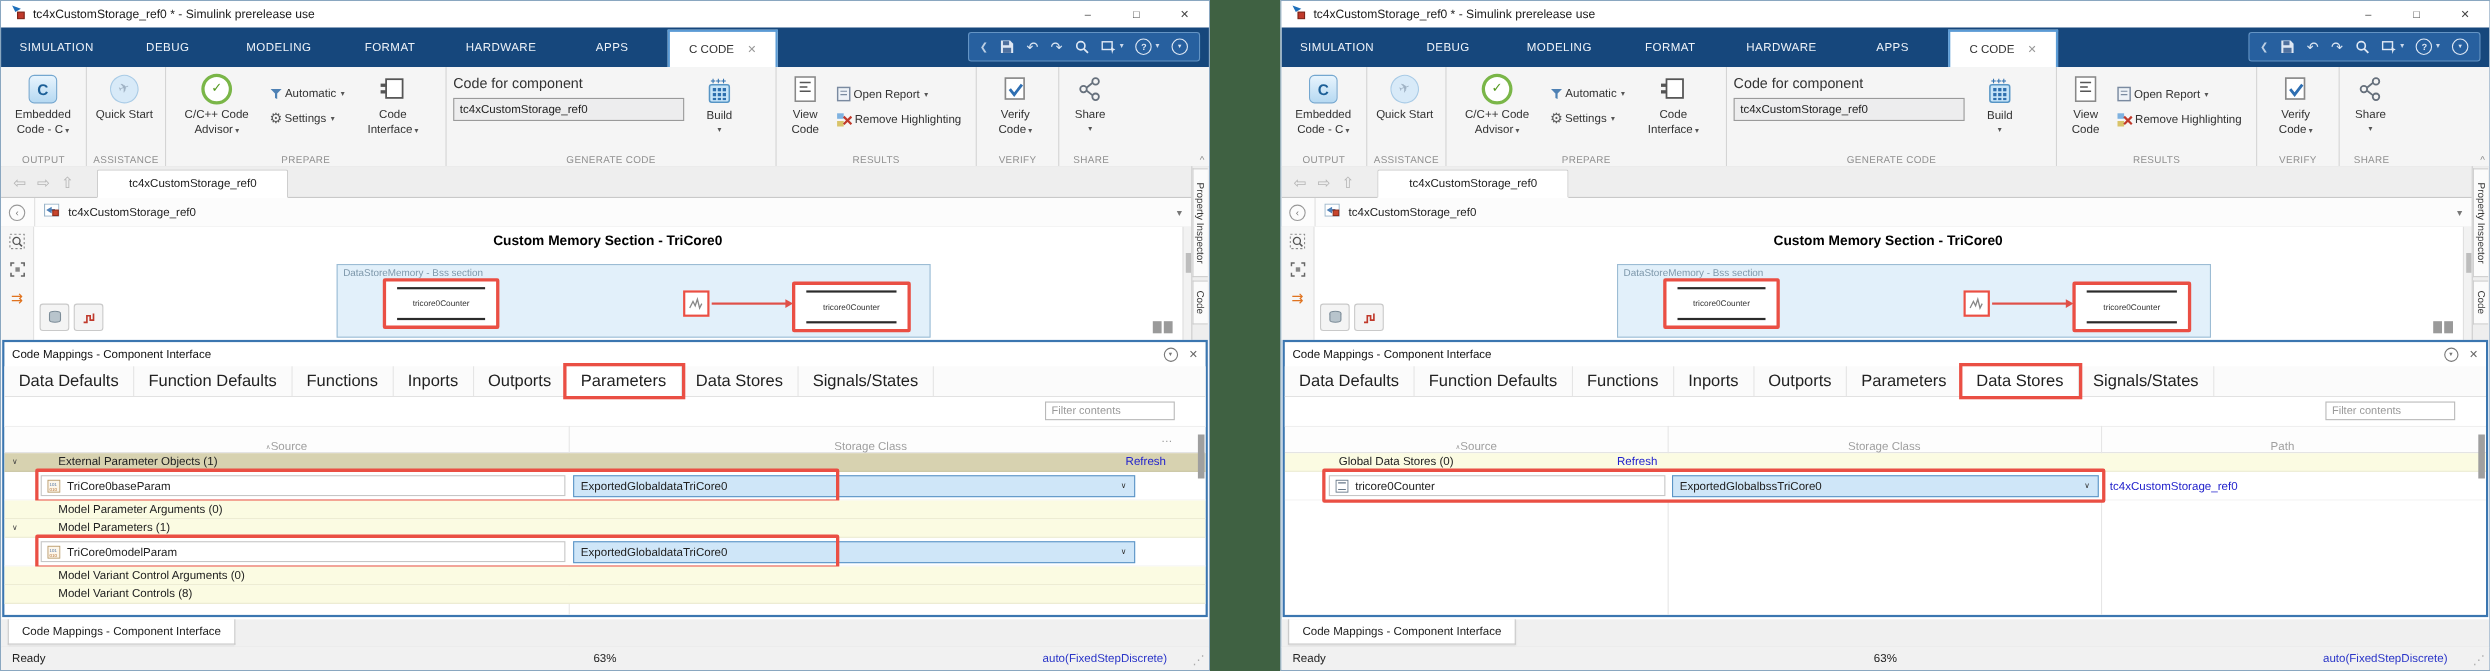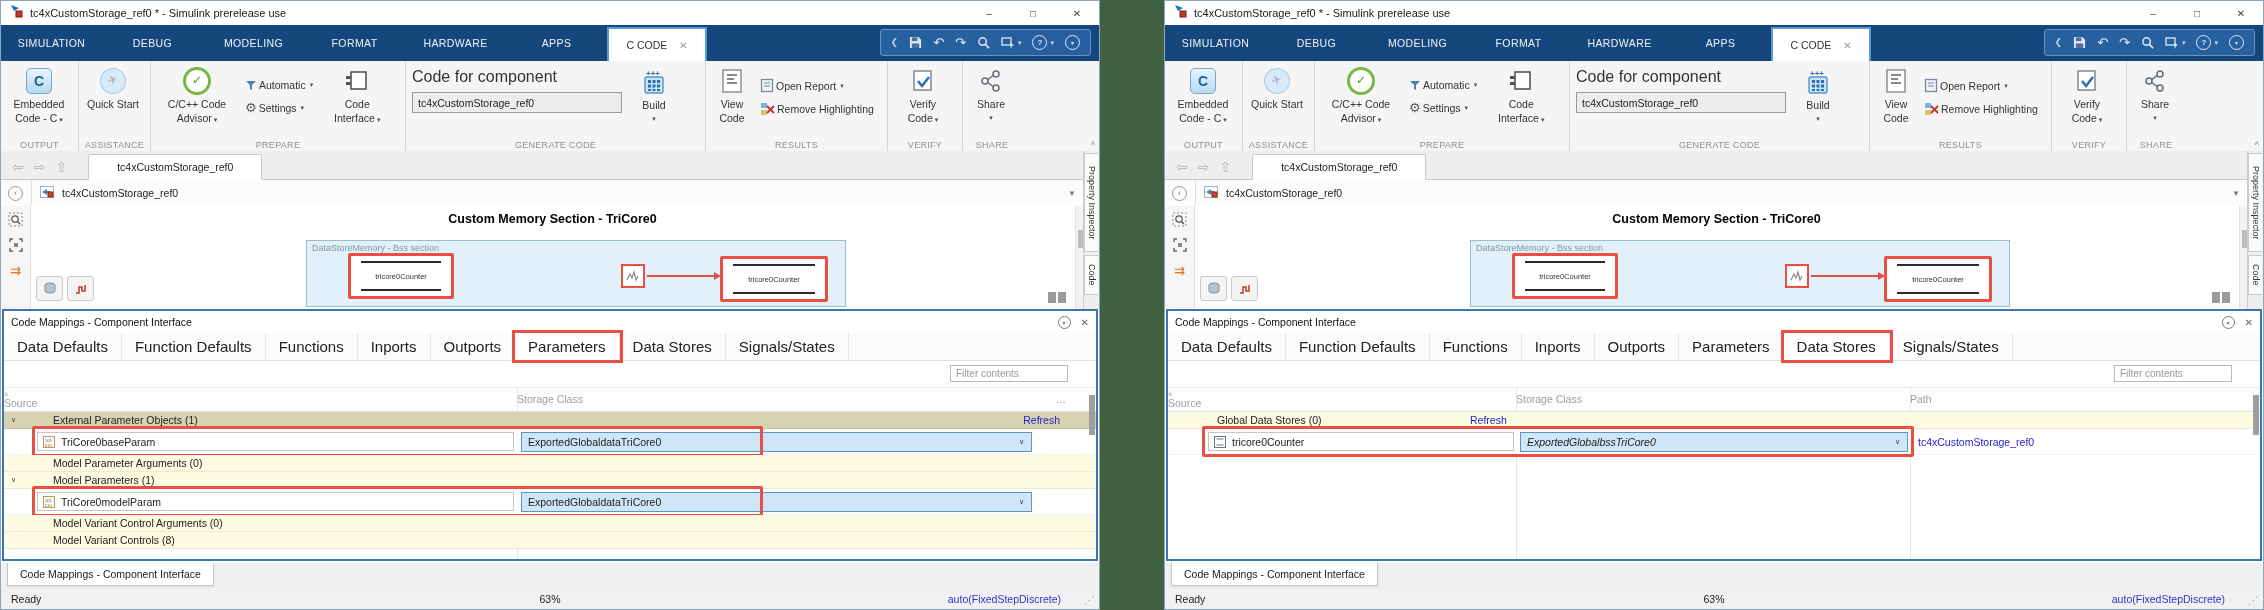--- a/index.html
+++ b/index.html
@@ -43,21 +43,21 @@
   .smallrow{display:flex;align-items:center;gap:2px;font-size:10.5px;color:#333;white-space:nowrap;}
   .c-icon{width:24px;height:24px;border-radius:5px;background:linear-gradient(#e8f4fd,#b6d9f2);
           border:1px solid #74a7d0;color:#1c5f97;font-weight:bold;font-size:14px;
           display:flex;align-items:center;justify-content:center;}
   .qs-icon{width:24px;height:24px;border-radius:50%;background:#d8eaf8;border:1px solid #a9cbe6;
            display:flex;align-items:center;justify-content:center;color:#9fb2c4;font-size:12px;transform:rotate(-20deg);}
   .adv-icon{width:22px;height:22px;border-radius:50%;border:3px solid #7ab648;background:#fff;color:#54991f;
             font-weight:bold;font-size:12px;display:flex;align-items:center;justify-content:center;}
   .gear{font-size:13px;color:#5a5a5a;}
   .gencol{display:flex;flex-direction:column;gap:6px;padding-top:2px;width:208px;text-align:left;}
-  .genlabel{font-size:16px;color:#333;}
+  .genlabel{font-size:13px;color:#333;}
   .comp-input{width:198px;height:19px;border:1px solid #9a9a9a;background:#ededee;font-size:10.5px;
               padding:0 5px;color:#222;font-family:inherit;}
   .ribbon-collapse{position:absolute;right:4px;bottom:1px;font-size:9px;color:#888;}
 
   
   .navbar{position:absolute;top:150px;height:28px;left:0;right:15px;background:#eee;
           border-bottom:1px solid #c9c9c9;display:flex;align-items:flex-end;padding-left:6px;}
   .navarrow{color:#b5b5b5;font-size:14px;margin:0 5px 4px;}
   .doctab{height:24px;background:#fff;border:1px solid #c9c9c9;border-bottom-color:#fff;border-radius:2px 2px 0 0;
           padding:0 28px;font-size:10.5px;color:#222;display:flex;align-items:center;margin-left:16px;position:relative;top:1px;}
@@ -109,21 +109,21 @@
          font-size:15px;color:#222;}
   .ptab{height:100%;display:flex;align-items:center;padding:0 13px;border-right:1px solid #e5e5e5;box-sizing:border-box;}
   .ptab.hl{outline:3px solid #ea4f44;outline-offset:0;background:#fff;position:relative;z-index:3;}
   .filterrow{height:27px;position:relative;background:#fff;}
   .filterinput{position:absolute;right:28px;top:4px;width:118px;height:17px;border:1px solid #b9b9b9;
                font-size:10px;padding:0 5px;color:#333;box-sizing:border-box;font-family:inherit;}
   .filterinput::placeholder{color:#999;}
   .tablewrap{position:absolute;top:76px;left:0;right:0;bottom:0;overflow:hidden;}
   .thead{height:23px;position:relative;border-top:1px solid #ececec;border-bottom:1px solid #e2e2e2;
          background:#fdfdfd;color:#a0a0a0;font-size:10.5px;}
-  .th{position:absolute;top:0;bottom:0;display:flex;flex-direction:column;align-items:flex-start;justify-content:center;line-height:1;}
+  .th{position:absolute;top:0;bottom:0;display:flex;flex-direction:row;align-items:flex-end;justify-content:center;line-height:1;}
   .sort{font-size:6px;color:#999;margin-bottom:1px;}
   .thmore{position:absolute;right:30px;top:5px;color:#999;}
   .colline{position:absolute;top:0;bottom:0;width:1px;background:#e6e6e6;z-index:1;}
   .trow{position:relative;display:flex;align-items:center;font-size:10.5px;color:#222;z-index:2;}
   .trow.group{background:#fbfbe2;height:16px;border-bottom:1px solid #ecead2;padding-left:28px;}
   .trow.group.sel{background:#d7d2b0;border-bottom:1px solid #c6c19e;}
   .trow.item{height:25px;background:#fff;border-bottom:1px solid #f3f3f3;}
   .exp{position:absolute;left:7px;font-size:7px;color:#444;top:4px;}
   .glabel{margin-left:21px;}
   .refresh{position:absolute;color:#2323cc;}
@@ -904,21 +904,21 @@
       </div>
       <div class="trow item">
         <span class="namebox" style="left:40px;width:306px;">
           <svg width="12" height="12" viewBox="0 0 12 12">
               <rect x="0.5" y="0.5" width="11" height="11" fill="#fff" stroke="#667788"></rect>
               <line x1="2.5" y1="3" x2="9.5" y2="3" stroke="#667788"></line>
               <line x1="2.5" y1="9" x2="9.5" y2="9" stroke="#667788"></line>
             </svg>
           <span>tricore0Counter</span>
         </span>
-        <span class="combo" style="left:352px;width:388px;font-style:italic;">
+        <span class="combo" style="left:352px;width:388px;">
           <span>ExportedGlobalbssTriCore0</span>
           <span class="cchev">∨</span>
         </span>
         <a class="pathlink" style="left:750px;">tc4xCustomStorage_ref0</a>
         <span class="redbox" style="left:34px;width:712px;"></span>
       </div>
       <span class="colline" style="left:348px;"></span>
       <span class="colline" style="left:742px;"></span>
       <span class="pscroll"></span>
     </div>

